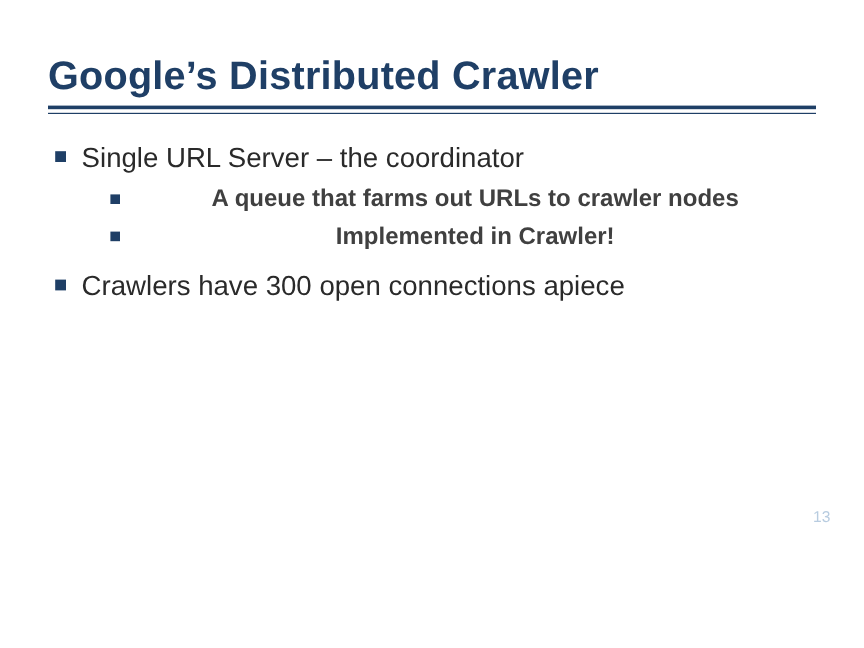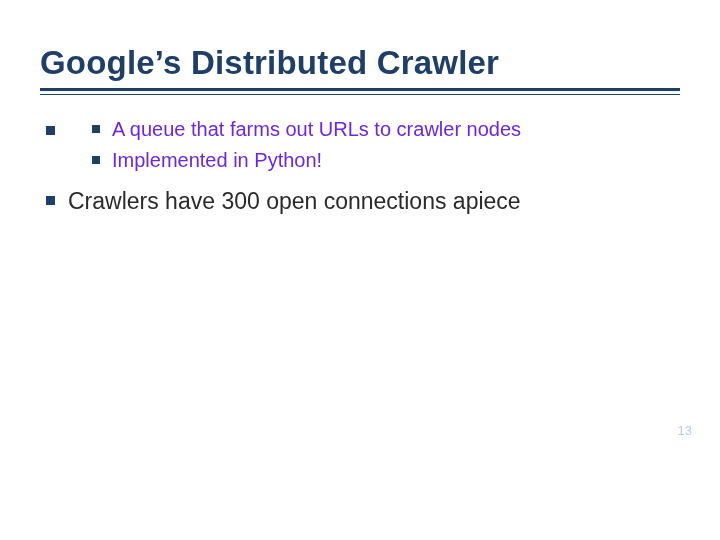--- a/index.html
+++ b/index.html
@@ -63,22 +63,23 @@
     list-style: none;
     margin: 8px 0 10px 0;
     padding: 0 0 0 24px;
   }
   ul.level2 > li {
     position: relative;
     padding-left: 20px;
     font-size: 20px;
     line-height: 1.25;
     margin: 0 0 6px 0;
-    font-weight: 400;
-    color: #6d28d9;
+    font-weight: 700;
+    color: #404040;
+    text-align: center;
   }
   ul.level2 > li::before {
     content: "";
     position: absolute;
     left: 0;
     top: 8px;
     width: 8px;
     height: 8px;
     background: #1f3f66;
   }
@@ -97,26 +98,27 @@
 
 <div class="slide">
 
   <h1 class="title">Google’s Distributed Crawler</h1>
   <div class="title-underline"></div>
   <div class="title-underline2"></div>
 
   <ul class="level1">
 
     <li>
+      <span>Single URL Server – the coordinator</span>
       <ul class="level2">
         <li>
           <span>A queue that farms out URLs to crawler nodes</span>
         </li>
         <li>
-          <span>Implemented in Python!</span>
+          <span>Implemented in Crawler!</span>
         </li>
       </ul>
     </li>
 
     <li>
       <span>Crawlers have 300 open connections apiece</span>
     </li>
 
 
   </ul>

